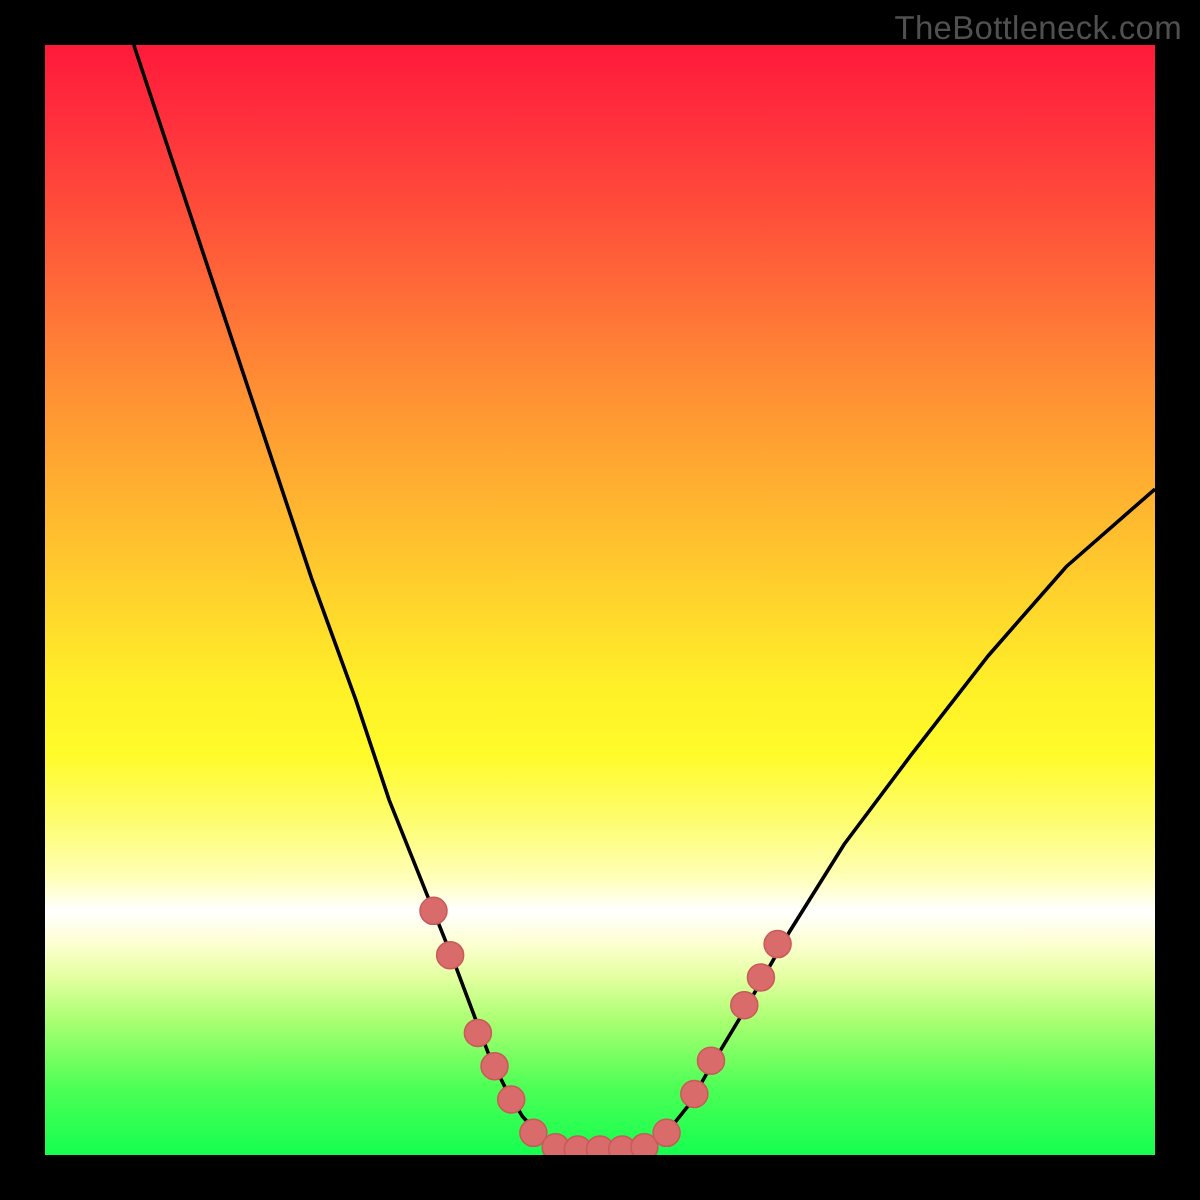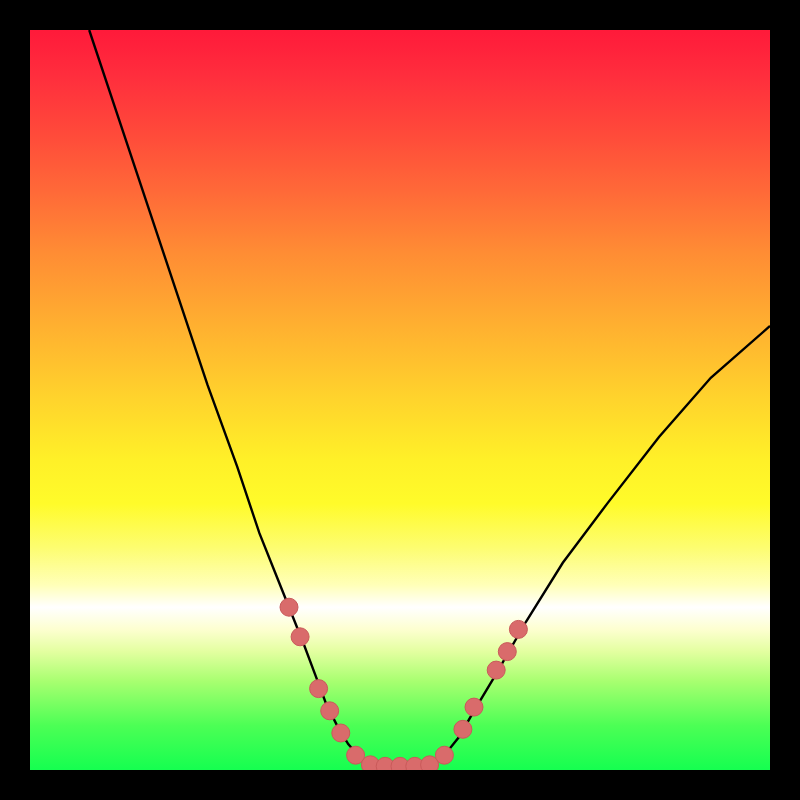--- a/index.html
+++ b/index.html
@@ -90,13 +90,14 @@
           <circle cx="414.4" cy="725.2" r="9" fill="#d96b6b" stroke="#c95a5a" stroke-width="1"></circle>
           <circle cx="432.9" cy="699.3" r="9" fill="#d96b6b" stroke="#c95a5a" stroke-width="1"></circle>
           <circle cx="444.0" cy="677.1" r="9" fill="#d96b6b" stroke="#c95a5a" stroke-width="1"></circle>
           <circle cx="466.2" cy="640.1" r="9" fill="#d96b6b" stroke="#c95a5a" stroke-width="1"></circle>
           <circle cx="477.3" cy="621.6" r="9" fill="#d96b6b" stroke="#c95a5a" stroke-width="1"></circle>
           <circle cx="488.4" cy="599.4" r="9" fill="#d96b6b" stroke="#c95a5a" stroke-width="1"></circle>
         </g>
     </svg>
   </div>
 
+  <div class="watermark">TheBottleneck.com</div>
 </div>
 
 </body></html>

